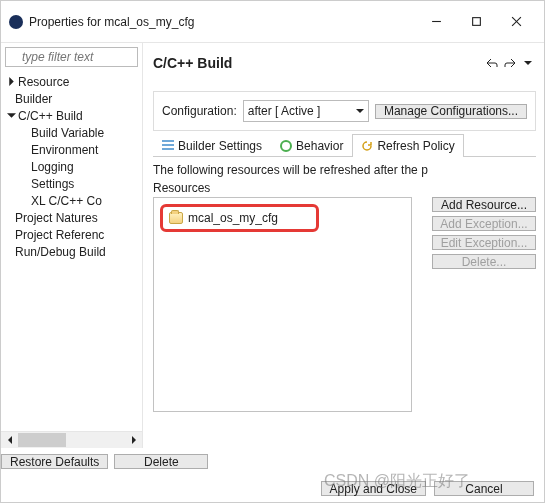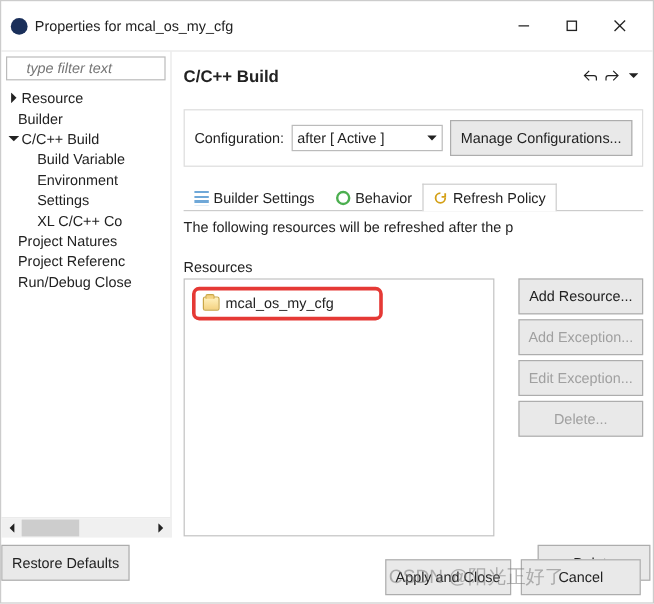--- a/index.html
+++ b/index.html
@@ -23,36 +23,36 @@
 .sbtn{width:17px;height:100%;background:#f0f0f0;display:flex;align-items:center;justify-content:center;color:#555}
 .strack{flex:1;height:100%;background:#f0f0f0;position:relative}
 .sthumb{position:absolute;left:0;top:1px;bottom:1px;width:45%;background:#cdcdcd}
 .main{flex:1;display:flex;flex-direction:column;padding:2px 8px 0 10px}
 .header{display:flex;align-items:center;height:36px}
 .header h1{font-size:14px;font-weight:bold;margin:0;flex:1}
 .navico{width:16px;height:16px;margin-left:2px;color:#888;display:flex;align-items:center;justify-content:center}
 .cfgrow{border:1px solid #ddd;margin-top:10px;padding:8px;display:flex;align-items:center;gap:6px}
 .combo{flex:1;height:22px;border:1px solid #bbb;background:#fff;display:flex;align-items:center;padding:0 4px}
 .combo .arrow{margin-left:auto;color:#555}
-.btn{height:30px;border:1px solid #adadad;background:#e9e9e9;padding:0 8px;display:inline-flex;align-items:center;white-space:nowrap}
+.btn{height:15px;border:1px solid #adadad;background:#e9e9e9;padding:0 8px;display:inline-flex;align-items:center;white-space:nowrap}
 .btn.dis{color:#a0a0a0}
-.tabs{display:flex;margin-top:14px;border-bottom:1px solid #ccc}
+.tabs{display:flex;margin-top:3px;border-bottom:1px solid #ccc}
 .tab{padding:4px 8px;display:flex;align-items:center;gap:4px;border:1px solid transparent;border-bottom:none;margin-bottom:-1px}
 .tab.active{background:#fff;border-color:#ccc}
 .tabico{width:12px;height:12px;display:inline-block}
 .msg{margin-top:6px}
-.reslabel{margin-top:20px}
+.reslabel{margin-top:4px}
 .resarea{display:flex;gap:20px;margin-top:2px}
 .resbox{flex:1;border:1px solid #c2c2c2;height:215px;background:#fff;padding:6px;position:relative}
 .hl{border:3px solid #e53935;border-radius:6px;padding:4px 38px 4px 6px;display:inline-flex;align-items:center;gap:5px}
 .foldico{width:14px;height:12px;background:linear-gradient(#fff1bf,#f4d281);border:1px solid #c9a646;border-radius:2px;position:relative}
 .foldico:after{content:"";position:absolute;top:-3px;left:1px;width:6px;height:3px;background:#f4d281;border:1px solid #c9a646;border-bottom:none;border-radius:2px 2px 0 0}
 .btncol{display:flex;flex-direction:column;gap:4px;width:104px}
 .btncol .btn{justify-content:center;width:100%}
-.lowrow{display:flex;justify-content:space-between;gap:24px;margin:6px 2px 0 0}
+.lowrow{display:flex;justify-content:flex-start;gap:6px;margin:6px 16px 0 0}
 .dlgbtns{position:absolute;bottom:6px;right:10px;display:flex;gap:8px}
 .dlgbtns .btn{min-width:100px;justify-content:center}
 .watermark{position:absolute;right:74px;bottom:10px;color:rgba(120,120,120,.55);font-size:16px;pointer-events:none}
 </style>
 </head>
 <body>
 
 <div class="titlebar">
   <span class="ico"></span>
   <span>Properties for mcal_os_my_cfg</span>
@@ -98,33 +98,36 @@
           </span>
           <span>C/C++ Build</span>
         </div>
       <div class="node l2">
           <span>Build Variable</span>
         </div>
       <div class="node l2">
           <span>Environment</span>
         </div>
       <div class="node l2">
+          <span>Logging</span>
+        </div>
+      <div class="node l2">
           <span>Settings</span>
         </div>
       <div class="node l2">
           <span>XL C/C++ Co</span>
         </div>
       <div class="node l1">
           <span>Project Natures</span>
         </div>
       <div class="node l1">
           <span>Project Referenc</span>
         </div>
       <div class="node l1">
-          <span>Run/Debug Close</span>
+          <span>Run/Debug Build</span>
         </div>
     </div>
     <div class="hscroll">
       <span class="sbtn">
           <svg width="8" height="8" viewBox="0 0 8 8">
             <path d="M6 0L2 4l4 4z" fill="currentColor"></path>
           </svg>
         </span>
       <span class="strack">
           <span class="sthumb"></span>

